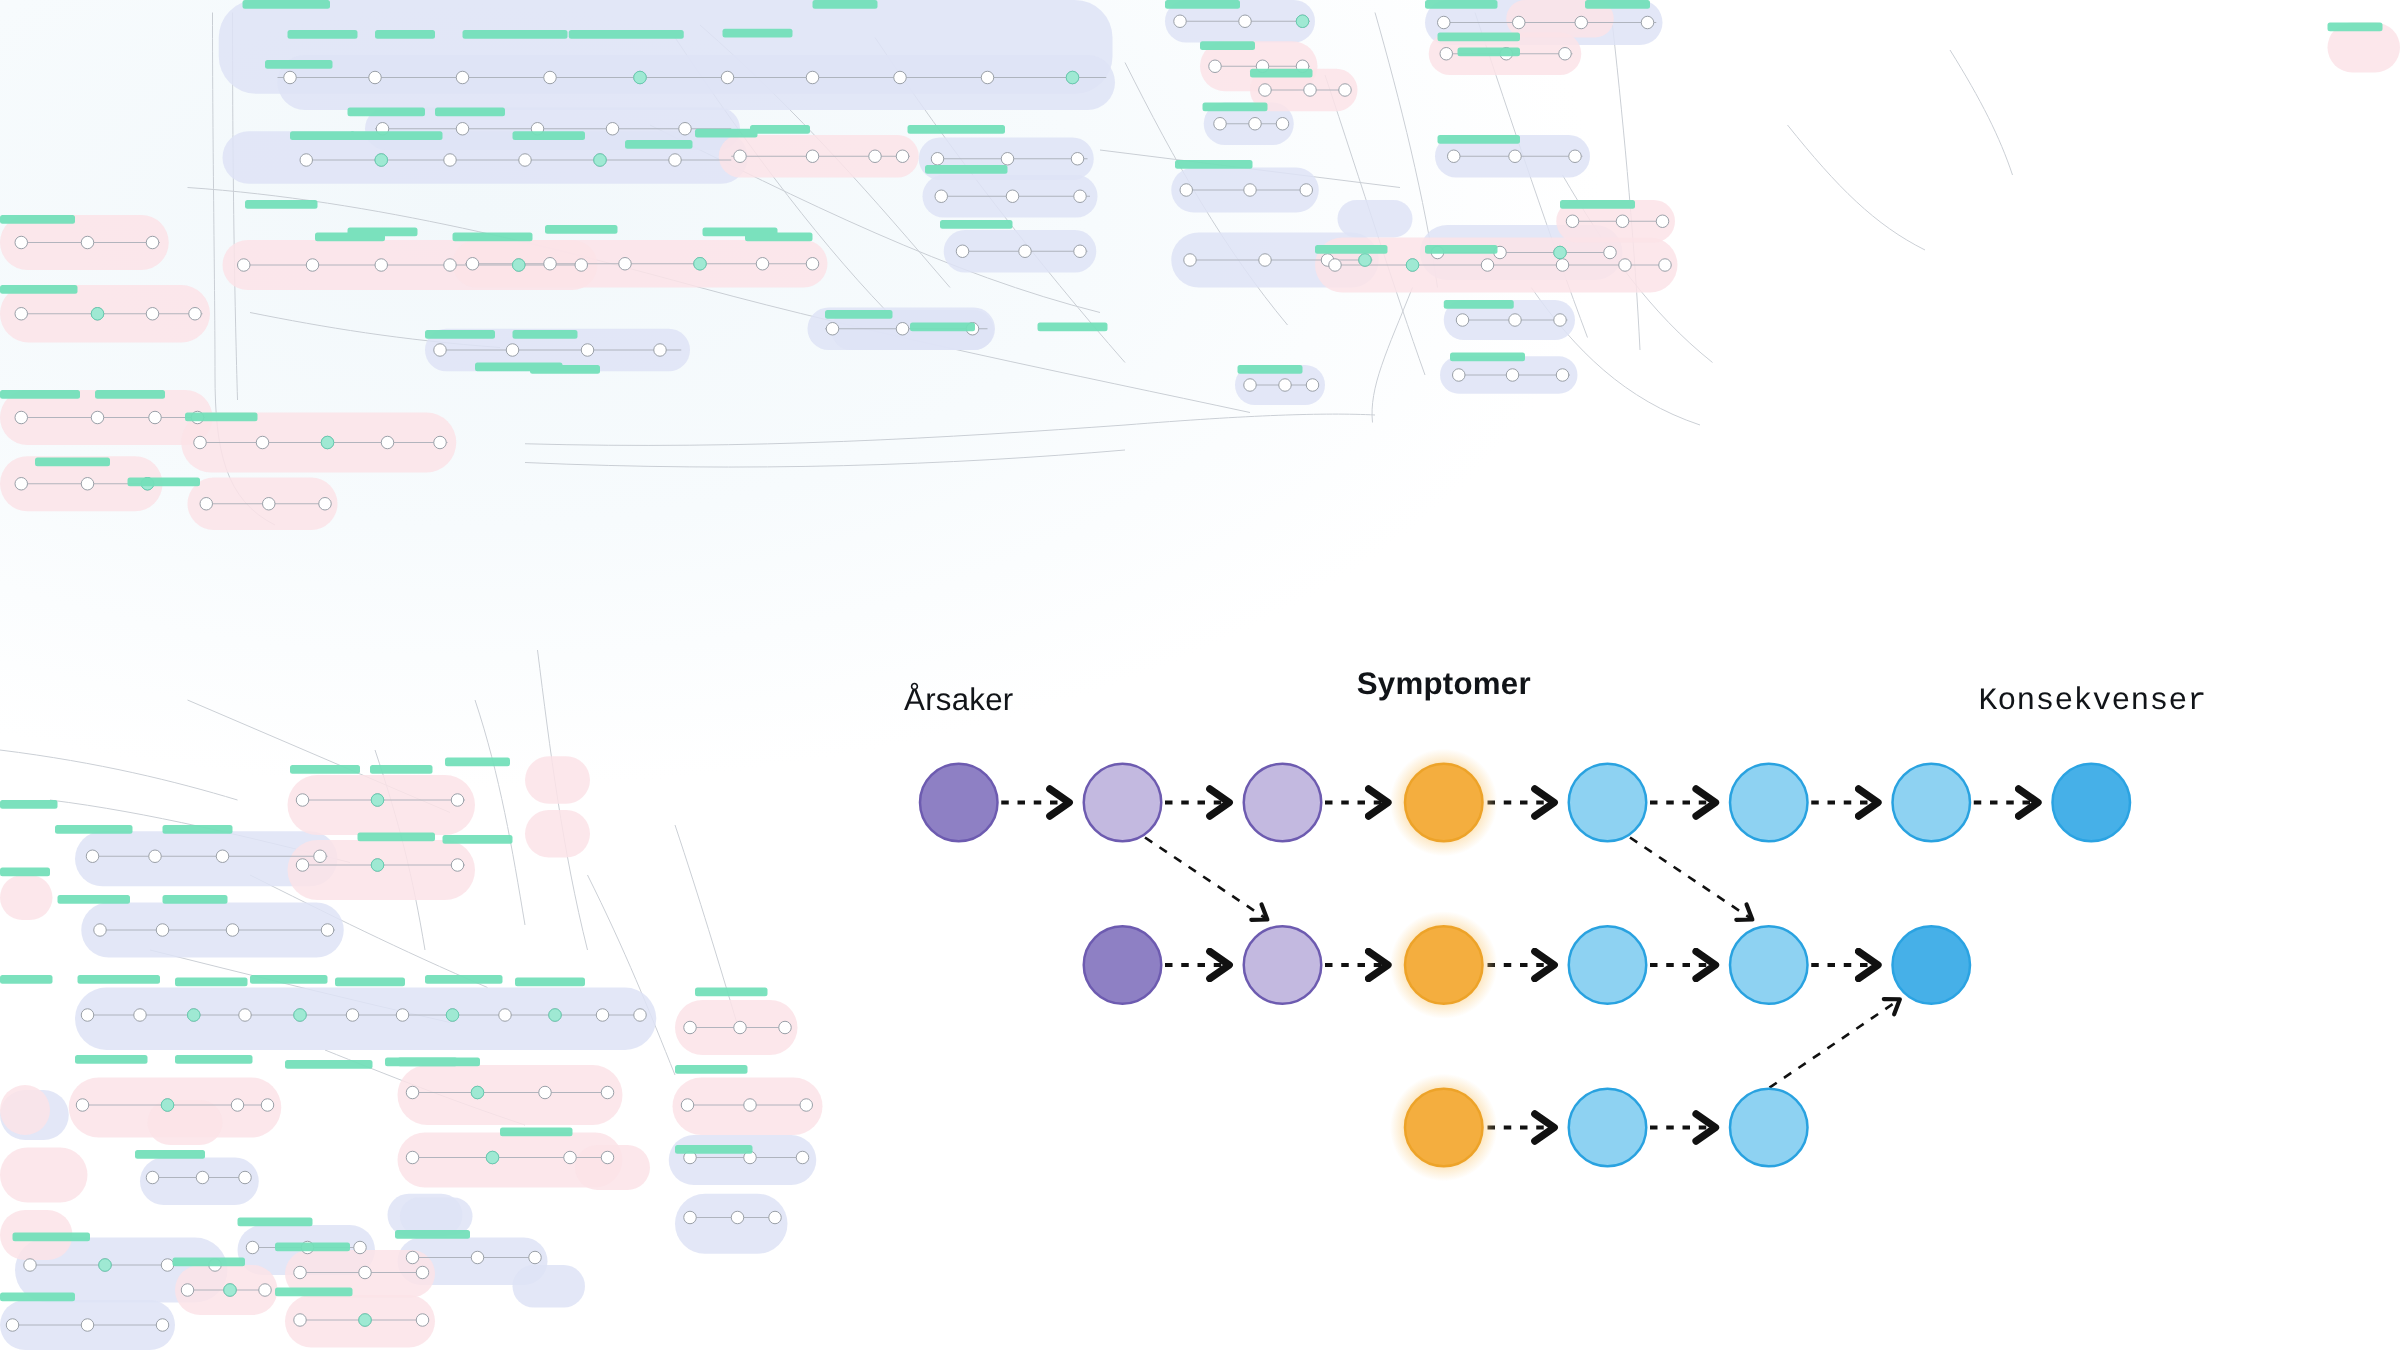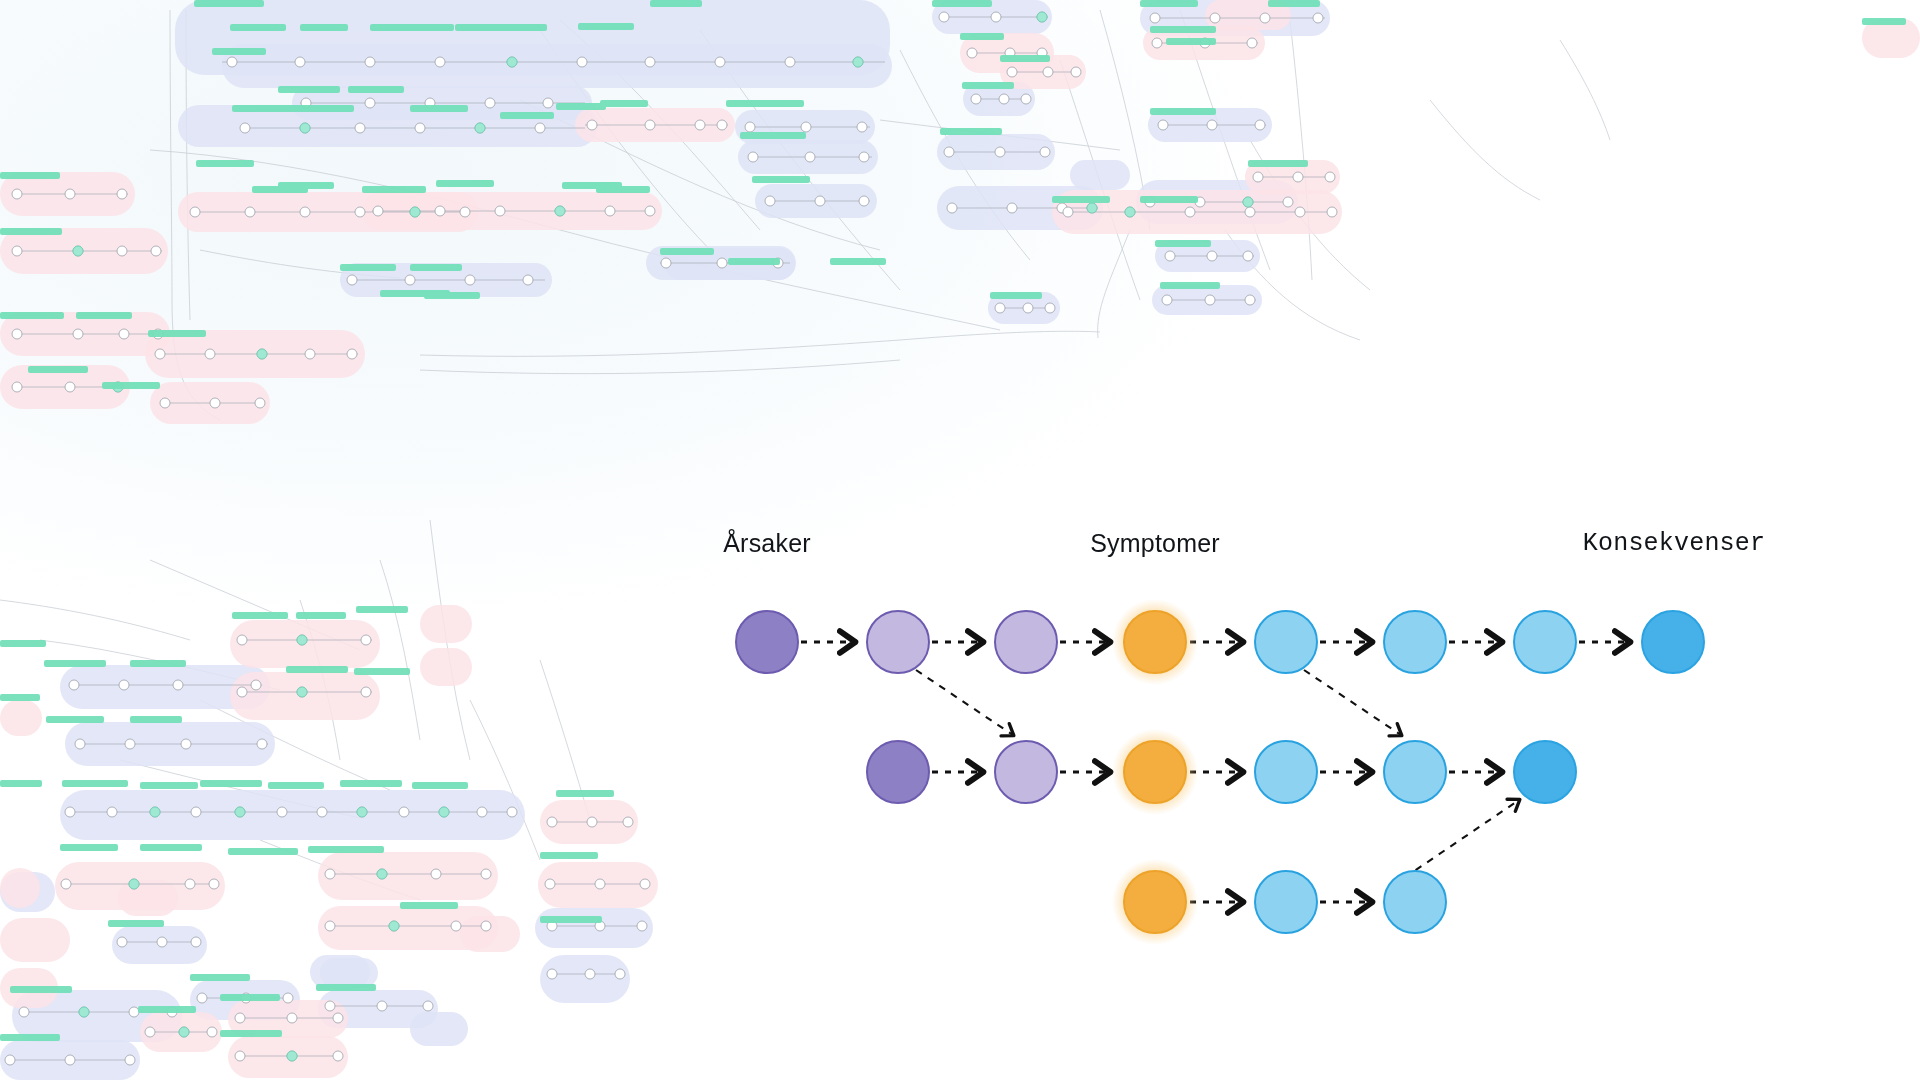--- a/index.html
+++ b/index.html
@@ -20,20 +20,21 @@
       linear-gradient(180deg,#fdfefe 0%,#ffffff 100%);
   }
   .bg-svg{position:absolute;left:0;top:0;}
 
   
   .fg-layer{position:absolute;left:0;top:0;width:1920px;height:1080px;}
   .col-label{
     position:absolute;font-size:25px;line-height:1;color:#111418;
     font-weight:400;letter-spacing:.2px;white-space:nowrap;
     transform:translateX(-50%);
+    margin-top:17px;
   }
   .node{
     position:absolute;border-radius:50%;
     transform:translate(-50%,-50%);
     box-sizing:border-box;
   }
   .node.cause-dark{background:#8e80c4;border:2px solid #6d5bb0;}
   .node.cause-light{background:#c3b9e0;border:2px solid #6d5bb0;}
   .node.symptom{background:#f4ae3f;border:2px solid #eda329;}
   .node.effect-light{background:#8ed2f2;border:2px solid #29a2e0;}
@@ -569,21 +570,21 @@
           <rect x="0" y="640" width="46" height="7" rx="2"></rect>
           <rect x="0" y="780" width="42" height="7" rx="2"></rect>
         </g>
       </g>
     </svg>
   </div>
 
   <div class="fg-layer">
 
     <div class="col-label" style="left:767px;top:531px;">Årsaker</div>
-    <div class="col-label" style="left:1155px;top:531px;">Symptomer</div>
+    <div class="col-label" style="left:1155px;top:518px;font-weight:bold;">Symptomer</div>
     <div class="col-label" style="left:1674px;top:531px;font-family:Liberation Mono, monospace;">Konsekvenser</div>
 
     <svg width="1920" height="1080" viewBox="0 0 1920 1080" style="position:absolute;left:0;top:0;">
       <defs>
         <marker id="arrowChevron" markerWidth="9" markerHeight="9" refX="6.2" refY="4.5" orient="auto" markerUnits="strokeWidth">
           <path d="M1,1 L6,4.5 L1,8" fill="none" stroke="#111" stroke-width="1.9" stroke-linecap="round" stroke-linejoin="round"></path>
         </marker>
         <marker id="arrowSmall" markerWidth="9" markerHeight="9" refX="5.5" refY="4.5" orient="auto" markerUnits="strokeWidth">
           <path d="M1,1 L6,4.5 L1,8" fill="none" stroke="#111" stroke-width="1.6" stroke-linecap="round" stroke-linejoin="round"></path>
         </marker>

